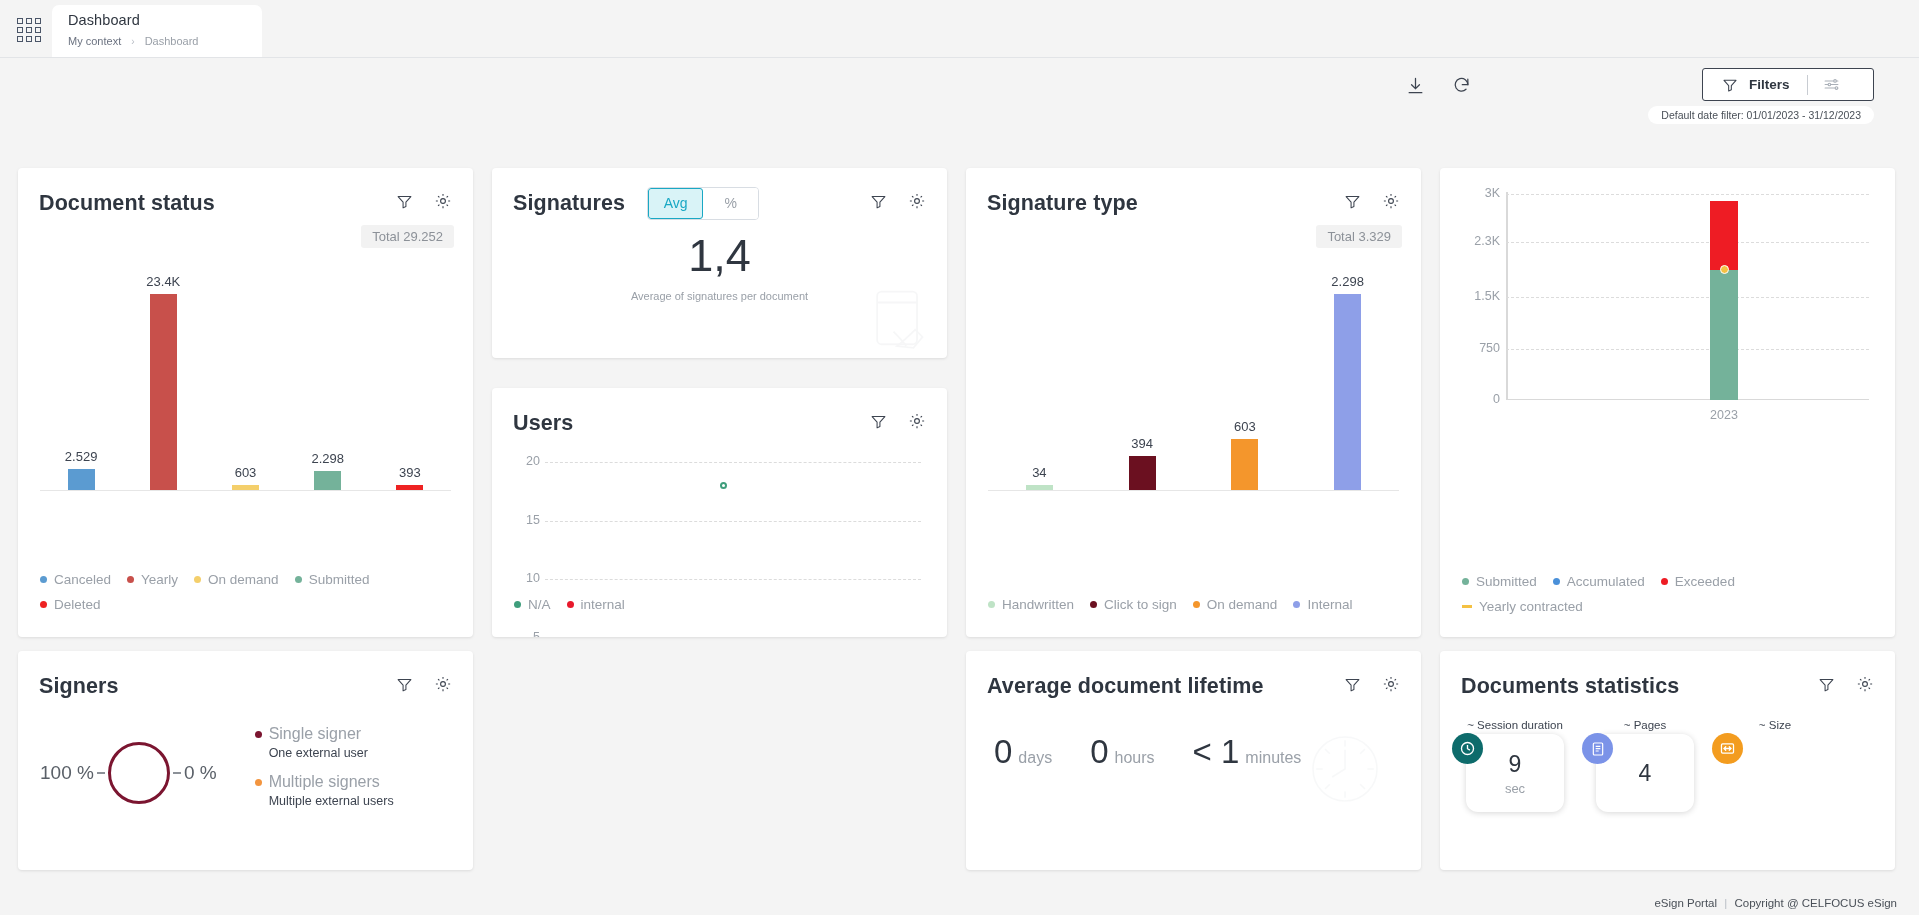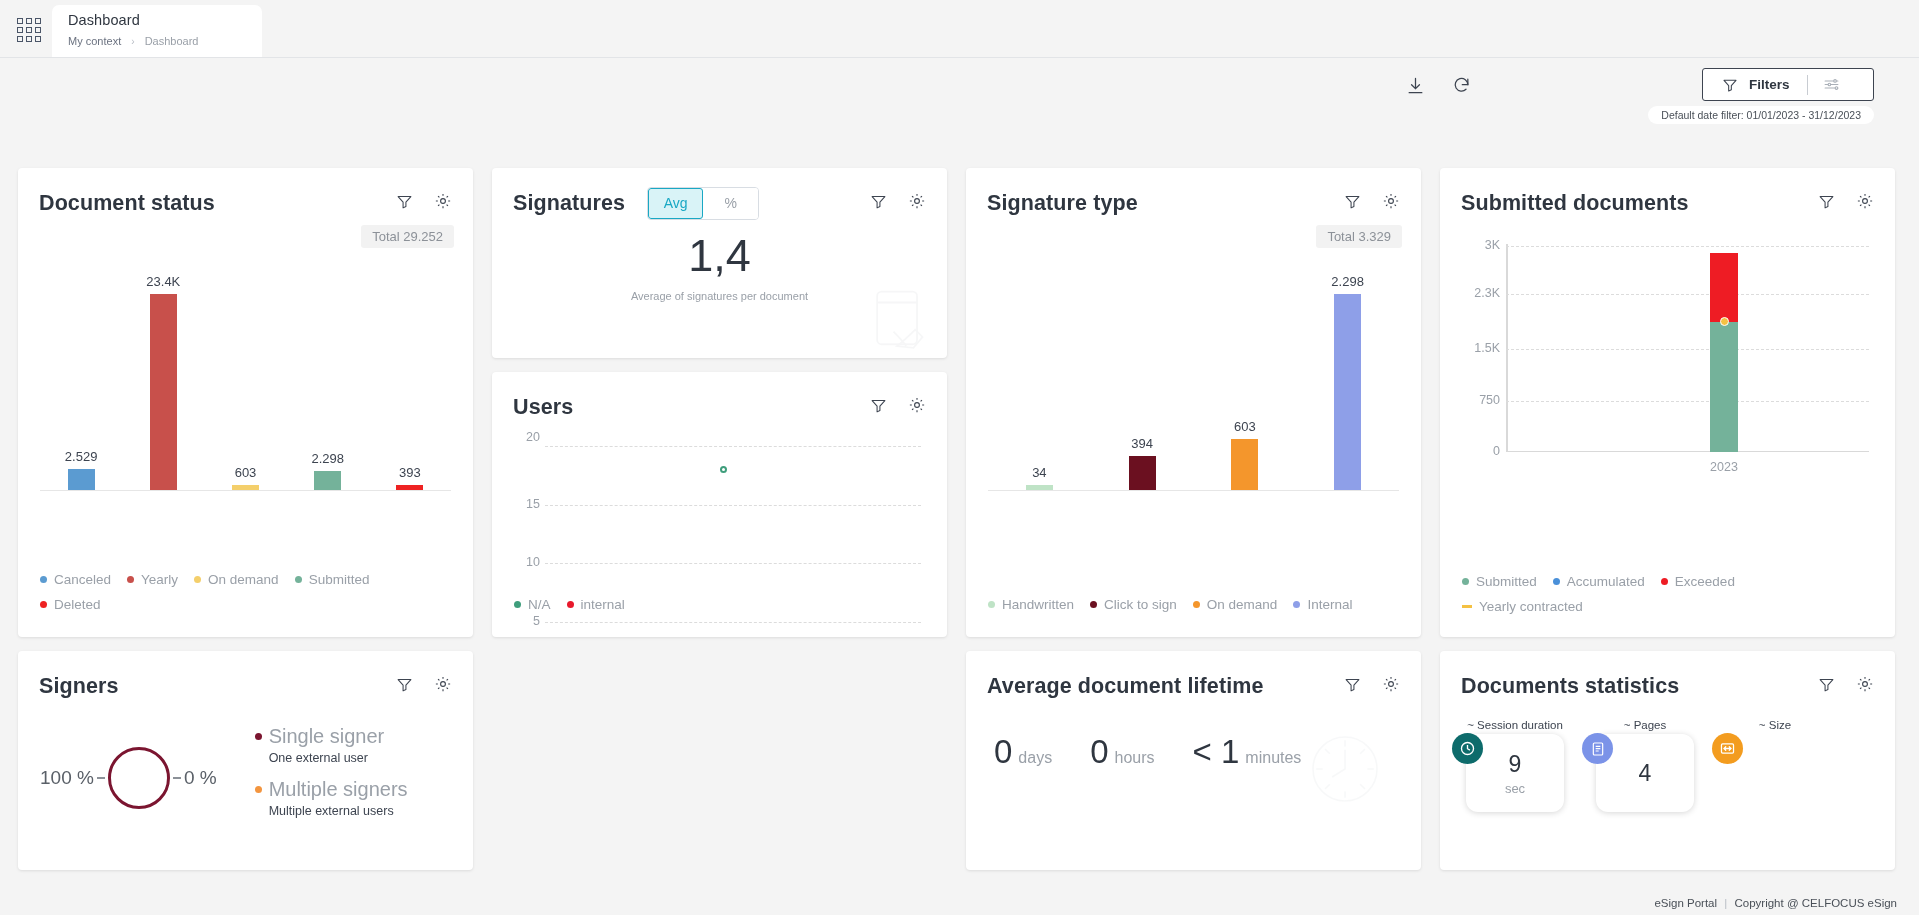--- a/index.html
+++ b/index.html
@@ -126,21 +126,21 @@
   .sd-xlab { position: absolute; bottom: 20px; font-size: 12.5px; color: #9aa0a8; transform: translateX(-50%); }
 
   
   .signers-body { display: flex; align-items: center; padding: 22px 0 0 22px; }
   .donut-grp { display: flex; align-items: center; }
   .pct { font-size: 19px; color: #5a6068; }
   .tick-l { width: 8px; height: 1.5px; background: #8c9198; margin: 0 3px; }
   .donut { width: 62px; height: 62px; border-radius: 50%; border: 3.4px solid #7b1530; }
   .signers-legend { margin-left: 38px; }
   .sl-row { margin-bottom: 13px; }
-  .sl-t { display: flex; align-items: center; font-size: 20px; color: #9aa0a8; }
+  .sl-t { display: flex; align-items: center; font-size: 16px; color: #9aa0a8; }
   .sl-s { font-size: 12.5px; color: #3d4450; margin-left: 14px; margin-top: 3px; }
 
   
   .lt { position: relative; display: flex; align-items: baseline; padding: 30px 0 0 28px; }
   .lt-item { display: flex; align-items: baseline; margin-right: 38px; }
   .lt-n { font-size: 33px; color: #2f3640; }
   .lt-u { font-size: 16px; color: #9aa0a8; margin-left: 6px; }
   .clockwm { position: absolute; right: 36px; top: 26px; opacity: .4; }
 
   
@@ -281,21 +281,21 @@
           <span>On demand</span>
         </span><span class="lg">
           <span class="dot" style="background:#74b29a"></span>
           <span>Submitted</span>
         </span><span class="lg">
           <span class="dot" style="background:#ee2222"></span>
           <span>Deleted</span>
         </span></div>
   </div>
 
-  <div style="display:flex;flex-direction:column;gap:14px;">
+  <div style="display:flex;flex-direction:column;gap:30px;">
     <div class="card" style="height:190px;">
       <div class="card-head">
         <div class="card-title">Signatures</div>
         <div class="toggle">
           <div class="on">Avg</div>
           <div>%</div>
         </div>
         <div class="head-actions">
           <span>
             <svg width="17" height="17" viewBox="0 0 24 24" fill="none" stroke="#3d4450" stroke-width="1.5" stroke-linejoin="round">
@@ -342,21 +342,21 @@
       </div>
       <div class="scatter" id="users-plot">
 
       <div class="gl" style="top:189.5px"></div>
           <div class="ytick" style="top:189.5px">5</div>
           <div class="gl" style="top:131px"></div>
           <div class="ytick" style="top:131px">10</div>
           <div class="gl" style="top:72.5px"></div>
           <div class="ytick" style="top:72.5px">15</div>
           <div class="gl" style="top:14px"></div>
-          <div class="ytick" style="top:6px">20</div>
+          <div class="ytick" style="top:14px">20</div>
           <div class="pt" style="left:50%;top:33.900000000000006px;border:2px solid #3f9e7c"></div>
         </div>
       <div class="legend" id="users-legend"><span class="lg">
             <span class="dot" style="background:#3f9e7c"></span>
             <span>N/A</span>
           </span><span class="lg">
             <span class="dot" style="background:#e8192c"></span>
             <span>internal</span>
           </span></div>
     </div>
@@ -410,36 +410,20 @@
         </span><span class="lg">
           <span class="dot" style="background:#f4962c"></span>
           <span>On demand</span>
         </span><span class="lg">
           <span class="dot" style="background:#8e9fe8"></span>
           <span>Internal</span>
         </span></div>
   </div>
 
   <div class="card">
-    <div class="card-head">
-      <div class="card-title">Submitted documents</div>
-      <div class="head-actions">
-        <span>
-          <svg width="17" height="17" viewBox="0 0 24 24" fill="none" stroke="#3d4450" stroke-width="1.5" stroke-linejoin="round">
-              <path d="M3 5h18l-7 8v6l-4 2v-8z"></path>
-            </svg>
-        </span>
-        <span>
-          <svg width="18" height="18" viewBox="0 0 24 24" fill="none" stroke="#3d4450" stroke-width="1.5">
-              <circle cx="12" cy="12" r="3.2"></circle>
-              <path d="M12 2.5v2.6M12 18.9v2.6M2.5 12h2.6M18.9 12h2.6M5.4 5.4l1.8 1.8M16.8 16.8l1.8 1.8M18.6 5.4l-1.8 1.8M7.2 16.8l-1.8 1.8"></path>
-            </svg>
-        </span>
-      </div>
-    </div>
     <div class="sd" id="sd-plot">
       <div class="sd-vaxis"></div>
       <div class="sd-haxis"></div>
     <div class="ytick" style="top:220px">0</div>
         <div class="gl" style="top:168.5px"></div>
         <div class="ytick" style="top:168.5px">750</div>
         <div class="gl" style="top:117px"></div>
         <div class="ytick" style="top:117px">1.5K</div>
         <div class="gl" style="top:62.06666666666666px"></div>
         <div class="ytick" style="top:62.06666666666666px">2.3K</div>

